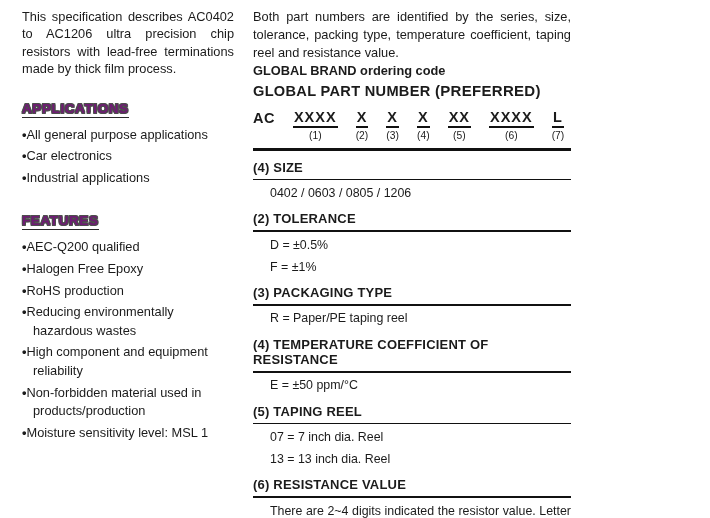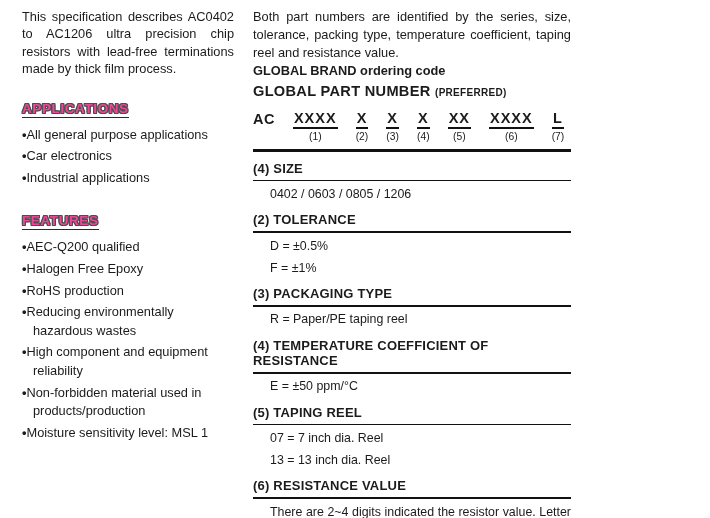--- a/index.html
+++ b/index.html
@@ -26,21 +26,21 @@
     line-height: 17.4px;
     text-align: justify;
     font-weight: 500;
   }
   .outline-heading {
     display: inline-block;
     margin-top: 23px;
     font-size: 13.5px;
     font-weight: 700;
     letter-spacing: 0.6px;
-    color: #ec4899;
+    color: #701a75;
     text-shadow: -1px 0 #4d4d4d, 1px 0 #4d4d4d, 0 -1px #4d4d4d, 0 1px #4d4d4d,
                  -1px -1px #4d4d4d, 1px 1px #4d4d4d, -1px 1px #4d4d4d, 1px -1px #4d4d4d;
     border-bottom: 1.5px solid #2a2a2a;
     padding-bottom: 1px;
   }
   .bullet-list {
     list-style: none;
     margin-top: 8px;
   }
   .bullet-list li {
@@ -76,21 +76,21 @@
   .gpn-line {
     margin-top: 1px;
     line-height: 19px;
   }
   .gpn-title {
     font-size: 14.6px;
     font-weight: 700;
     letter-spacing: 0.3px;
   }
   .gpn-suffix {
-    font-size: 10px;
+    font-size: 15px;
     font-weight: 700;
     letter-spacing: 0.3px;
     margin-top: 32px;
   }
   .part-code {
     display: flex;
     align-items: flex-start;
     margin-top: 9px;
     gap: 18px;
   }

